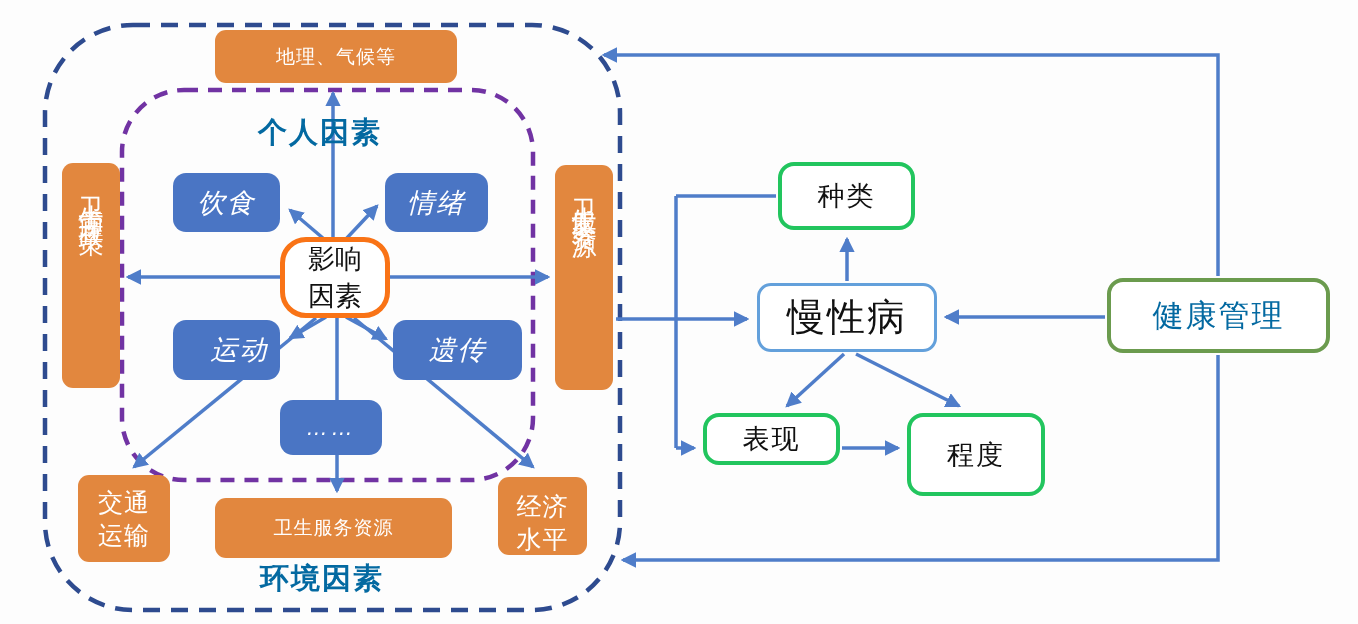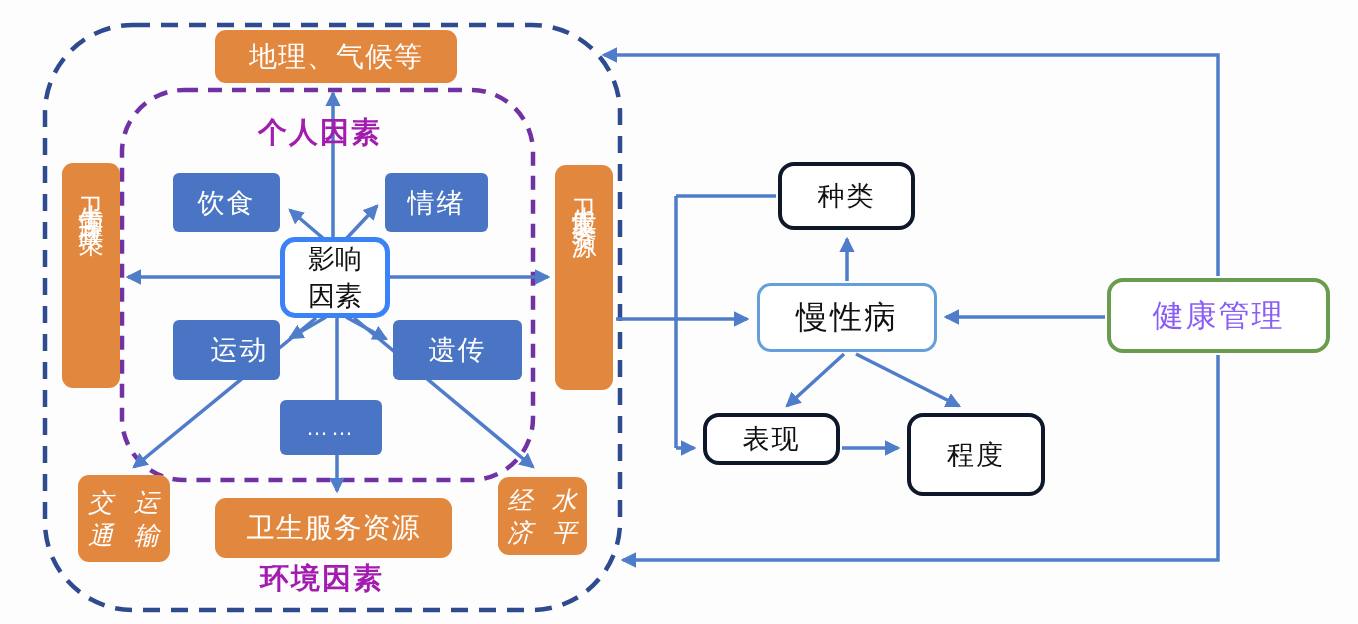--- a/index.html
+++ b/index.html
@@ -12,52 +12,52 @@
   }
   #wires{position:absolute;left:0;top:0;z-index:1;}
   .node{
     position:absolute;z-index:2;
     display:flex;align-items:center;justify-content:center;
     box-sizing:border-box;text-align:center;
   }
   
   .obox{
     background:#E2873E;color:#ffffff;
-    border-radius:11px;font-size:28px;letter-spacing:1px;
+    border-radius:11px;font-size:19px;letter-spacing:1px;
   }
-  .obox.two-line{line-height:1.3;font-size:25px;font-style:italic;}
+  .obox.two-line{flex-direction:column;line-height:1.3;font-size:25px;}
   .obox.vert{
     writing-mode:vertical-rl;text-orientation:upright;
     font-size:25px;letter-spacing:7px;line-height:1;
     justify-content:flex-start;padding-top:14px;
   }
   
   .bbox{
     background:#4A75C4;color:#ffffff;
-    border-radius:6px;font-size:27px;letter-spacing:2px;
+    border-radius:13px;font-size:27px;letter-spacing:2px;font-style:italic;
   }
   
   .center-box{
-    background:#ffffff;border:5px solid #3b82f6;border-radius:15px;
+    background:#ffffff;border:5px solid #f97316;border-radius:26px;
     color:#111;font-size:27px;line-height:1.35;flex-direction:column;
   }
   
-  .red-label{color:#a21caf;font-weight:bold;font-size:29px;letter-spacing:2px;z-index:3;}
+  .red-label{color:#0369a1;font-weight:bold;font-size:29px;letter-spacing:2px;z-index:3;}
   
   .chronic-box{
     background:#ffffff;border:3px solid #63A0DB;border-radius:14px;
-    color:#111;font-size:32px;letter-spacing:2px;
+    color:#111;font-size:38px;letter-spacing:2px;
   }
   .attr-box{
-    background:#ffffff;border:4px solid #0f172a;border-radius:16px;
+    background:#ffffff;border:4px solid #22c55e;border-radius:16px;
     color:#111;font-size:27px;letter-spacing:2px;
   }
   .health-box{
     background:#ffffff;border:4px solid #6B9B4E;border-radius:16px;
-    color:#8b5cf6;font-size:31px;letter-spacing:2px;
+    color:#0369a1;font-size:31px;letter-spacing:2px;
   }
   .dots{font-size:22px;letter-spacing:3px;line-height:1;}
 </style>
 </head>
 <body>
 
 <div id="canvas">
 
   <svg id="wires" width="1358" height="624" viewBox="0 0 1358 624">
     <defs>

